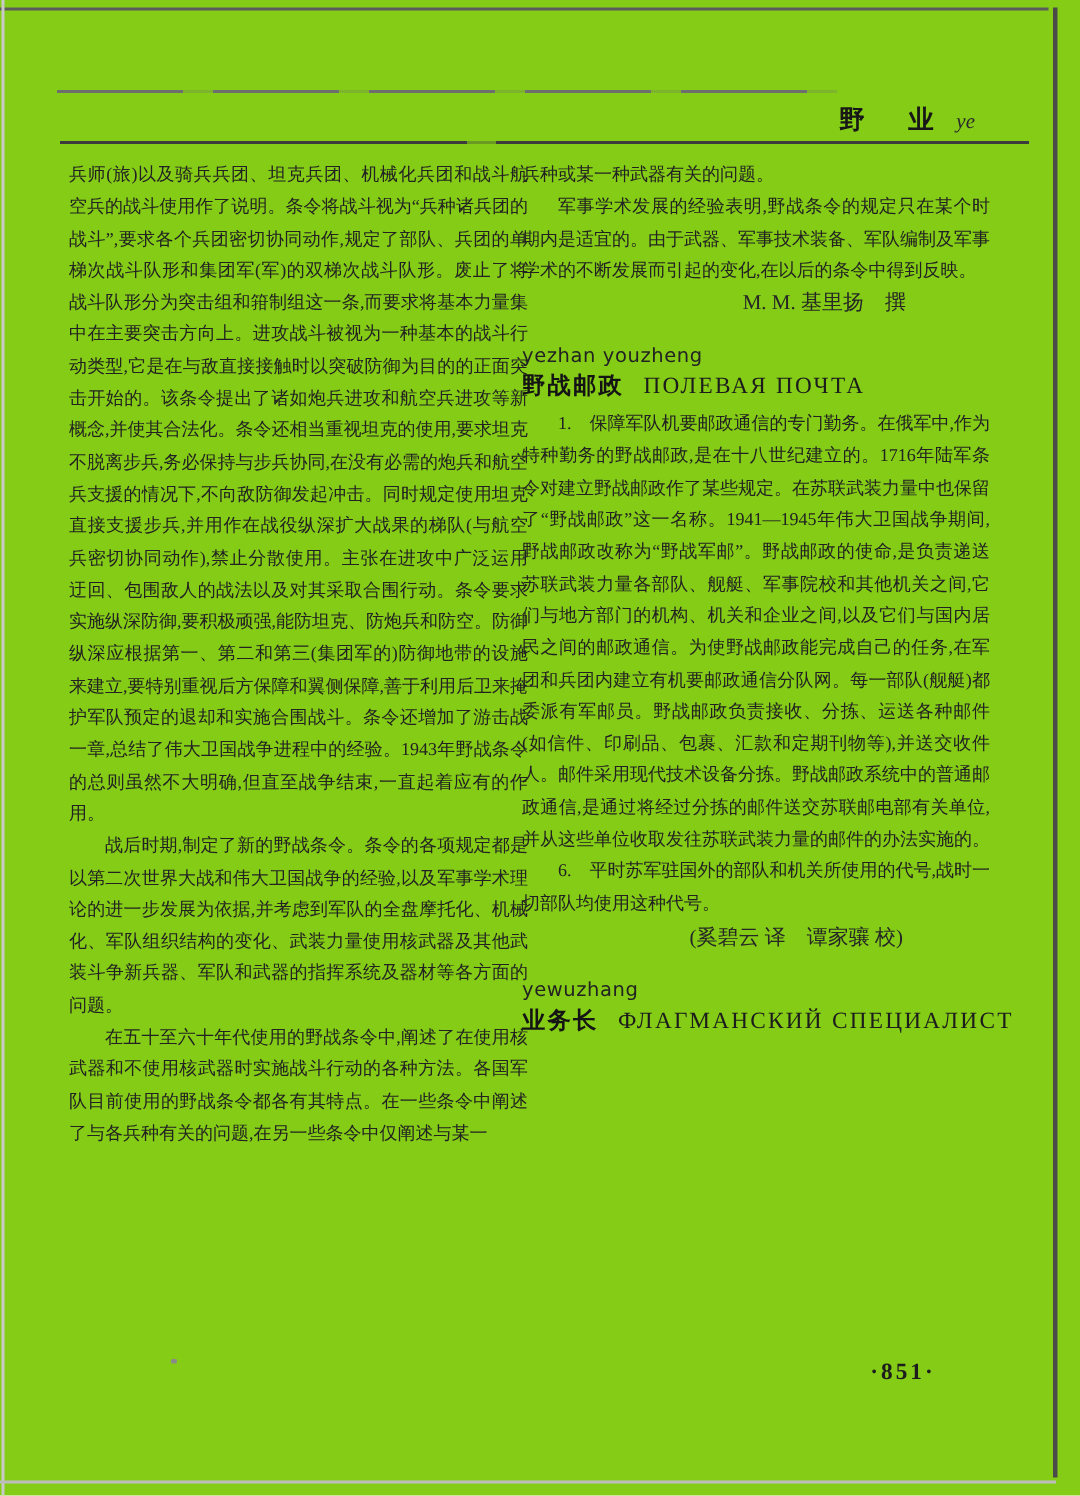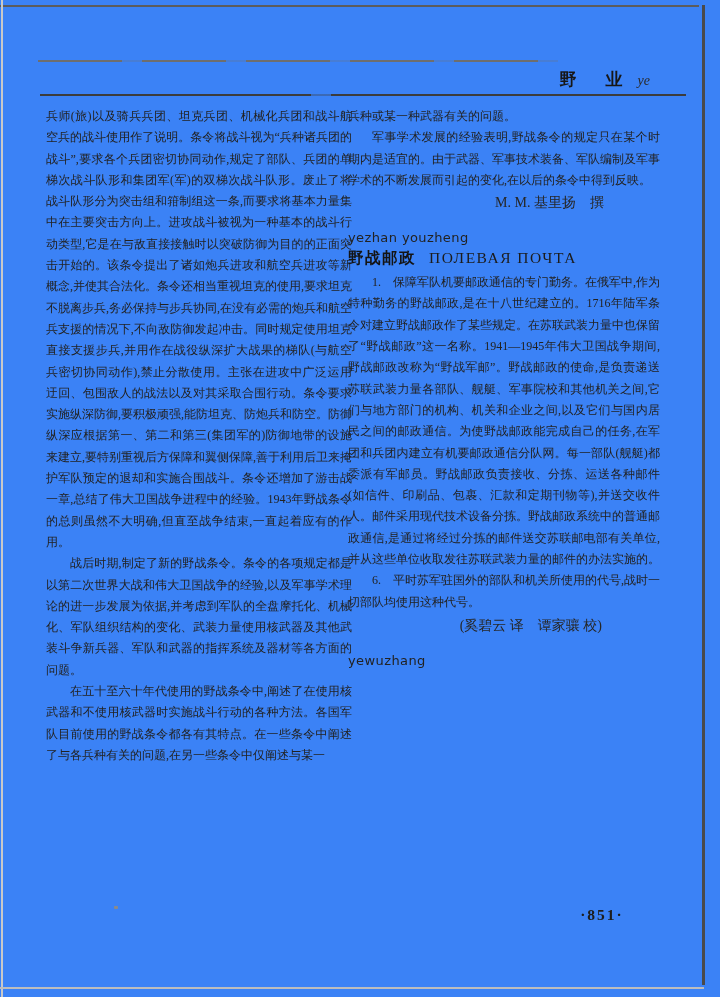--- a/index.html
+++ b/index.html
@@ -1,19 +1,19 @@
 <!DOCTYPE html>
 <html><head>
 <meta charset="utf-8">
 <style>
   html,body{margin:0;padding:0;background:#ffffff;}
   .page{
     position:relative;
     width:720px;height:997px;
-    background:#3b82f6;
+    background:#84cc16;
     overflow:hidden;
     font-family:"Liberation Serif","DejaVu Serif",serif;
     color:#1e1e1e;
   }
   
   .edge-top{position:absolute;top:5px;left:0;width:699px;height:2px;background:#5c5c5c;}
   .edge-right{position:absolute;top:5px;left:702px;width:3px;height:980px;background:#4a4a4a;}
   .edge-left{position:absolute;top:0;left:1px;width:2px;height:997px;background:#c9c9c9;}
   .edge-bottom{position:absolute;top:987px;left:0;width:704px;height:2px;background:#bdbdbd;}
   .fold-line{
@@ -103,18 +103,21 @@
       <h3 class="entry-head">
         <span class="term-cn">野战邮政</span><span class="term-ru">ПОЛЕВАЯ ПОЧТА</span>
       </h3>
       <p class="body-text indent">1.　保障军队机要邮政通信的专门勤务。在俄军中,作为特种勤务的野战邮政,是在十八世纪建立的。1716年陆军条令对建立野战邮政作了某些规定。在苏联武装力量中也保留了“野战邮政”这一名称。1941—1945年伟大卫国战争期间,野战邮政改称为“野战军邮”。野战邮政的使命,是负责递送苏联武装力量各部队、舰艇、军事院校和其他机关之间,它们与地方部门的机构、机关和企业之间,以及它们与国内居民之间的邮政通信。为使野战邮政能完成自己的任务,在军团和兵团内建立有机要邮政通信分队网。每一部队(舰艇)都委派有军邮员。野战邮政负责接收、分拣、运送各种邮件(如信件、印刷品、包裹、汇款和定期刊物等),并送交收件人。邮件采用现代技术设备分拣。野战邮政系统中的普通邮政通信,是通过将经过分拣的邮件送交苏联邮电部有关单位,并从这些单位收取发往苏联武装力量的邮件的办法实施的。</p>
       <p class="body-text indent">6.　平时苏军驻国外的部队和机关所使用的代号,战时一切部队均使用这种代号。</p>
       <p class="byline byline-entry">(奚碧云 译　谭家骧 校)</p>
     </section>
 
     <section class="entry">
       <p class="pinyin">yewuzhang</p>
+      <h3 class="entry-head">
+        <span class="term-cn">业务长</span><span class="term-ru">ФЛАГМАНСКИЙ СПЕЦИАЛИСТ</span>
+      </h3>
     </section>
   </div>
 
   <div class="page-number">·851·</div>
 
 </div>
 
 </body></html>

